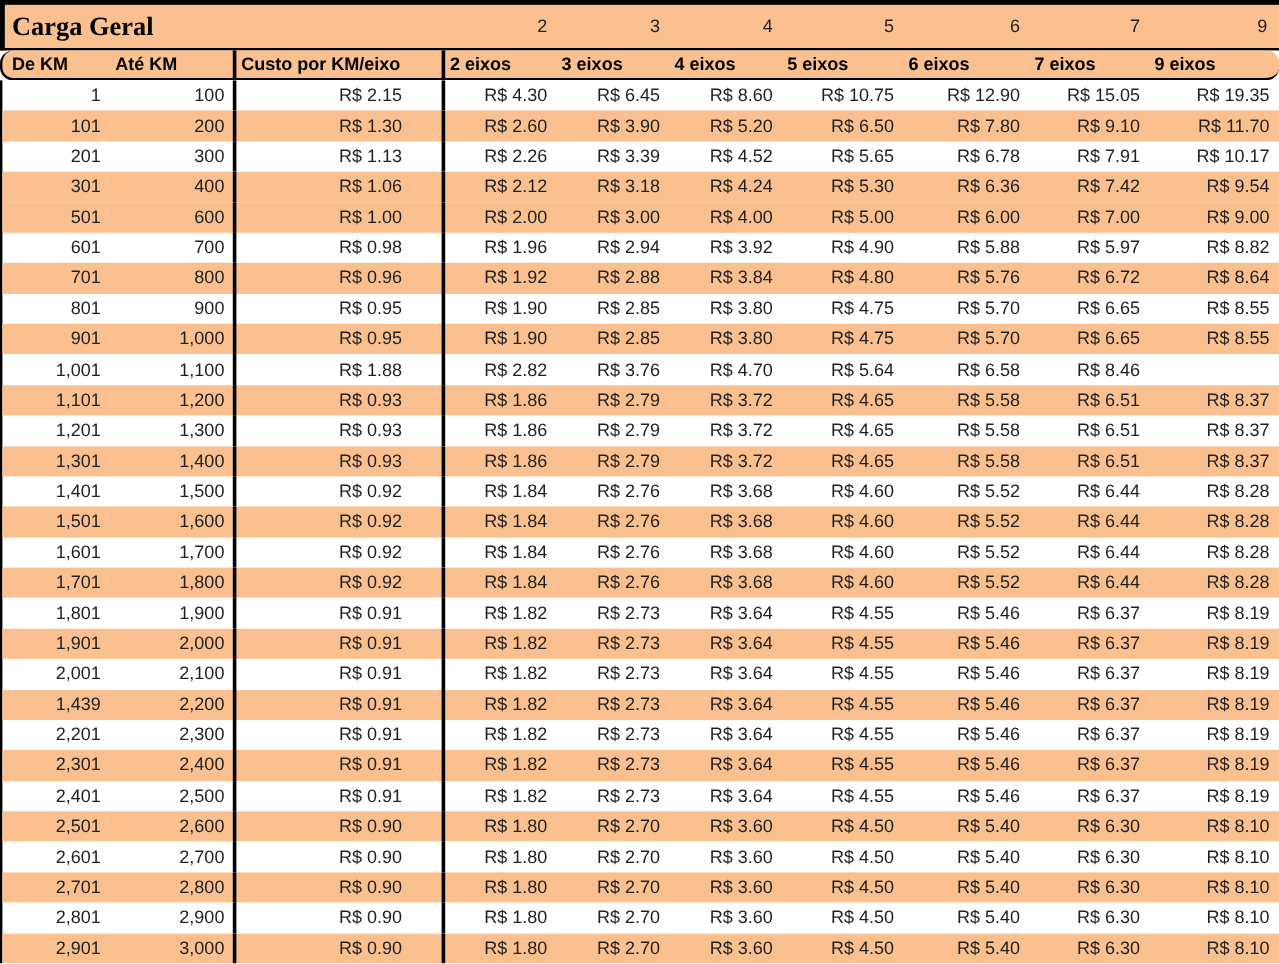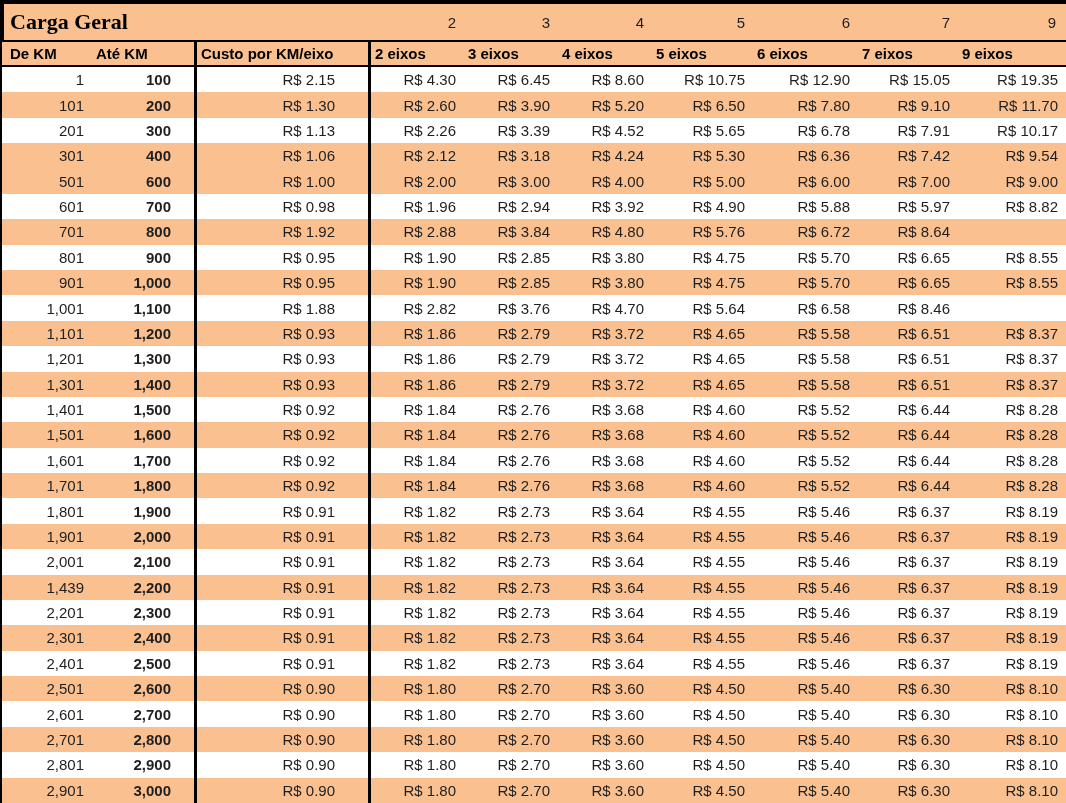--- a/index.html
+++ b/index.html
@@ -21,36 +21,36 @@
   .title-cell{
     grid-column:1 / span 3;
     font-family:"Liberation Serif",serif;font-weight:bold;font-size:22px;color:#000;
     padding-left:6px;white-space:nowrap;
   }
   .tnum{text-align:right;padding-right:10px;font-size:15px;color:#1f1f1f;}
   
   .header-row{
     flex:none;height:25px;background:#FAC090;
     border-left:2px solid #000;border-bottom:2px solid #000;
-    box-sizing:border-box;font-weight:bold;font-size:15px;color:#000;
+    box-sizing:border-box;font-weight:bold;font-size:15px;color:#000;border-radius:11px;
   }
   .hcell{display:flex;align-items:center;height:100%;padding-left:4px;box-sizing:border-box;white-space:nowrap;}
   .header-row > div:nth-child(1){padding-left:8px;}
   .header-row > div:nth-child(3),
   .header-row > div:nth-child(4){border-left:3px solid #000;}
   
   .tbody{flex:1;display:flex;flex-direction:column;border-left:2px solid #000;box-sizing:border-box;}
   .row{flex:1;font-size:15px;min-height:0;}
   .row.band{background:#FAC090;}
   .cell{
     display:flex;align-items:center;justify-content:flex-end;
     height:100%;box-sizing:border-box;white-space:nowrap;
   }
   .row > div:nth-child(1){padding-right:8px;}
-  .row > div:nth-child(2){padding-right:23px;font-weight:bold;}
+  .row > div:nth-child(2){padding-right:7px;}
   .row > div:nth-child(3){padding-right:17px;border-left:3px solid #000;}
   .row > div:nth-child(4){border-left:3px solid #000;}
   .row > div:nth-child(n+4){padding-right:8px;}
   .row > div:nth-child(3){padding-right:33px;}
   
   .hl{
     display:inline-flex;align-items:center;
     border:3px solid #e2495b;background:#fff;
     height:27px;box-sizing:border-box;padding:0 4px;
     margin-right:-11px;position:relative;z-index:2;
@@ -154,20 +154,21 @@
         <div class="cell">R$ 2.94</div>
         <div class="cell">R$ 3.92</div>
         <div class="cell">R$ 4.90</div>
         <div class="cell">R$ 5.88</div>
         <div class="cell">R$ 5.97</div>
         <div class="cell">R$ 8.82</div>
       </div>
       <div class="row grid band">
         <div class="cell">701</div>
         <div class="cell">800</div>
+        <div class="cell">R$ 0.96</div>
         <div class="cell">R$ 1.92</div>
         <div class="cell">R$ 2.88</div>
         <div class="cell">R$ 3.84</div>
         <div class="cell">R$ 4.80</div>
         <div class="cell">R$ 5.76</div>
         <div class="cell">R$ 6.72</div>
         <div class="cell">R$ 8.64</div>
       </div>
       <div class="row grid">
         <div class="cell">801</div>

